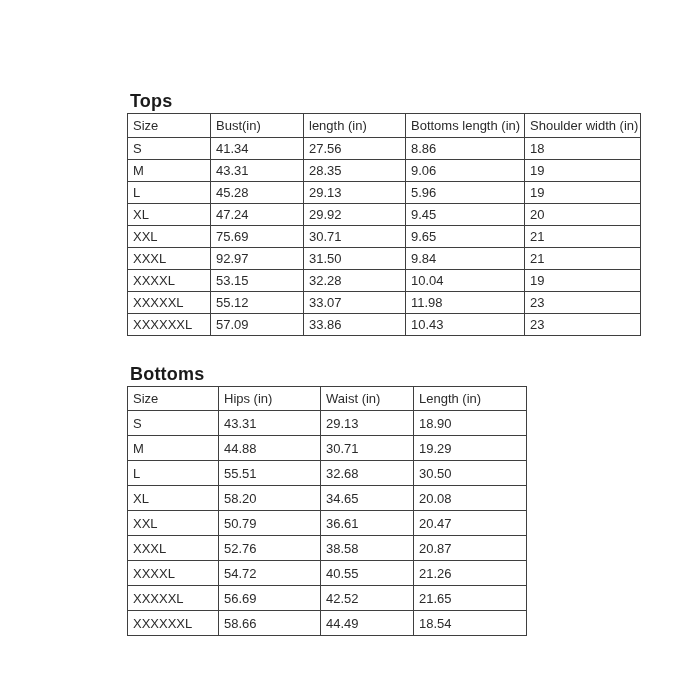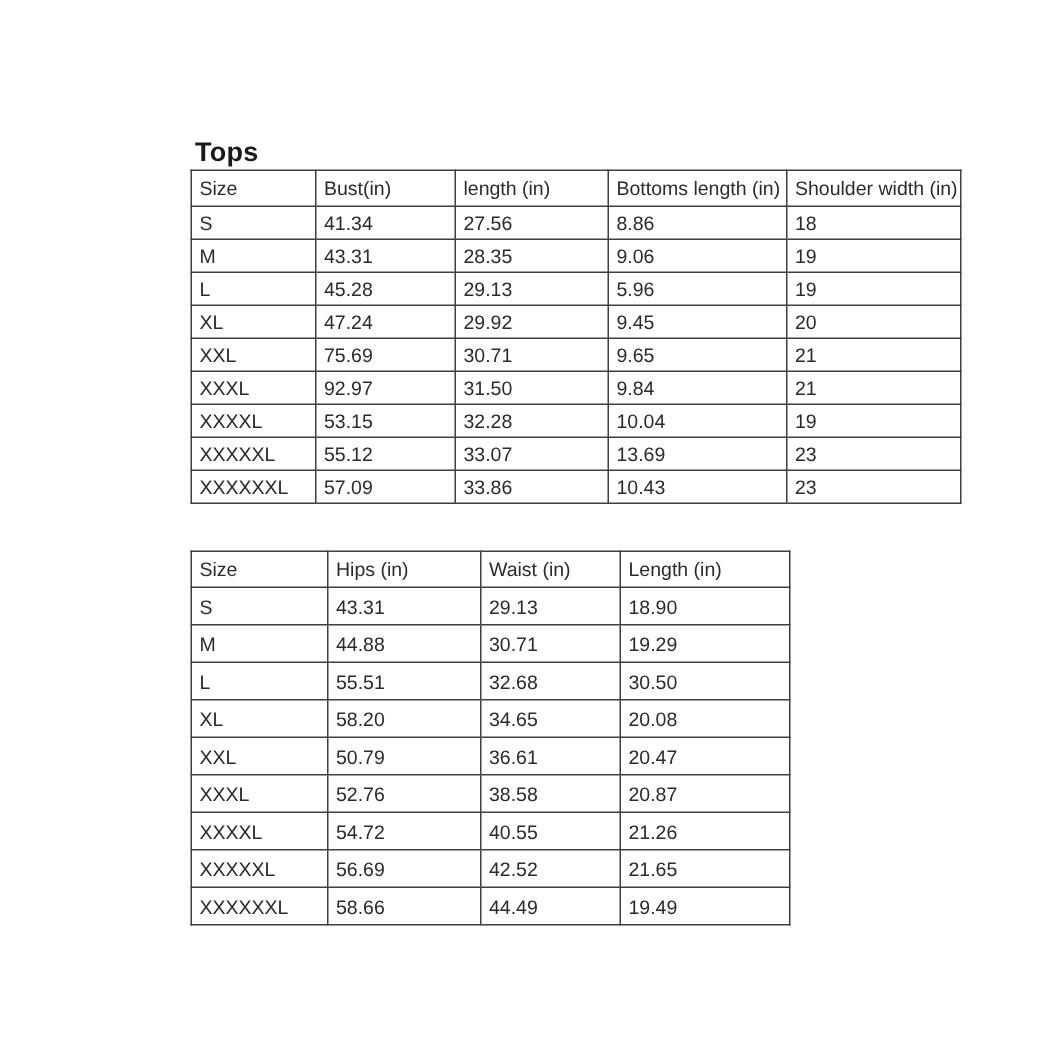--- a/index.html
+++ b/index.html
@@ -102,35 +102,36 @@
             <td>XXXXL</td>
             <td>53.15</td>
             <td>32.28</td>
             <td>10.04</td>
             <td>19</td>
           </tr>
           <tr>
             <td>XXXXXL</td>
             <td>55.12</td>
             <td>33.07</td>
-            <td>13.69</td>
+            <td>11.98</td>
             <td>23</td>
           </tr>
           <tr>
             <td>XXXXXXL</td>
             <td>57.09</td>
             <td>33.86</td>
             <td>10.43</td>
             <td>23</td>
           </tr>
         </tbody>
       </table>
   </section>
 
   <section class="table-block bottoms-block">
+    <div class="table-title">Bottoms</div>
     <table class="size-table bottoms-table">
       <colgroup>
         <col style="width:91px">
           <col style="width:102px">
           <col style="width:93px">
           <col style="width:113px">
       </colgroup>
     <thead>
           <tr>
             <th>Size</th>
@@ -185,19 +186,19 @@
           <tr>
             <td>XXXXXL</td>
             <td>56.69</td>
             <td>42.52</td>
             <td>21.65</td>
           </tr>
           <tr>
             <td>XXXXXXL</td>
             <td>58.66</td>
             <td>44.49</td>
-            <td>19.49</td>
+            <td>18.54</td>
           </tr>
         </tbody>
       </table>
   </section>
 
 </div>
 
 </body></html>

